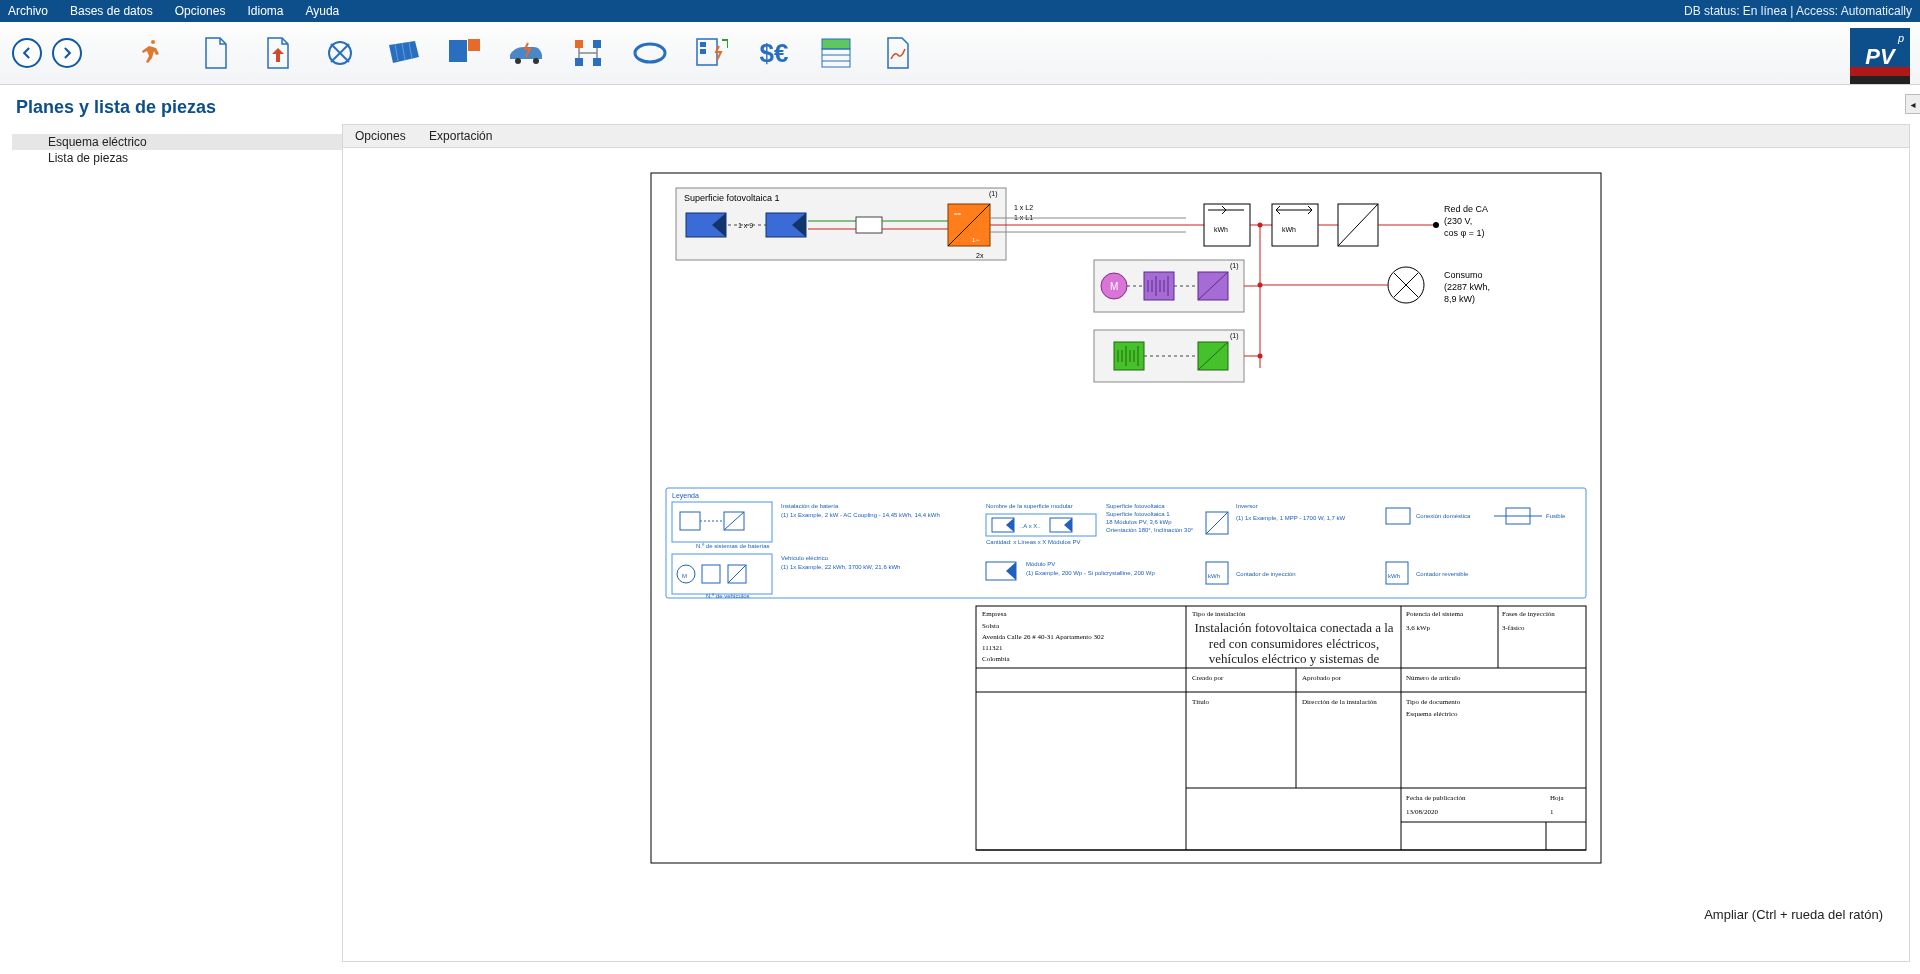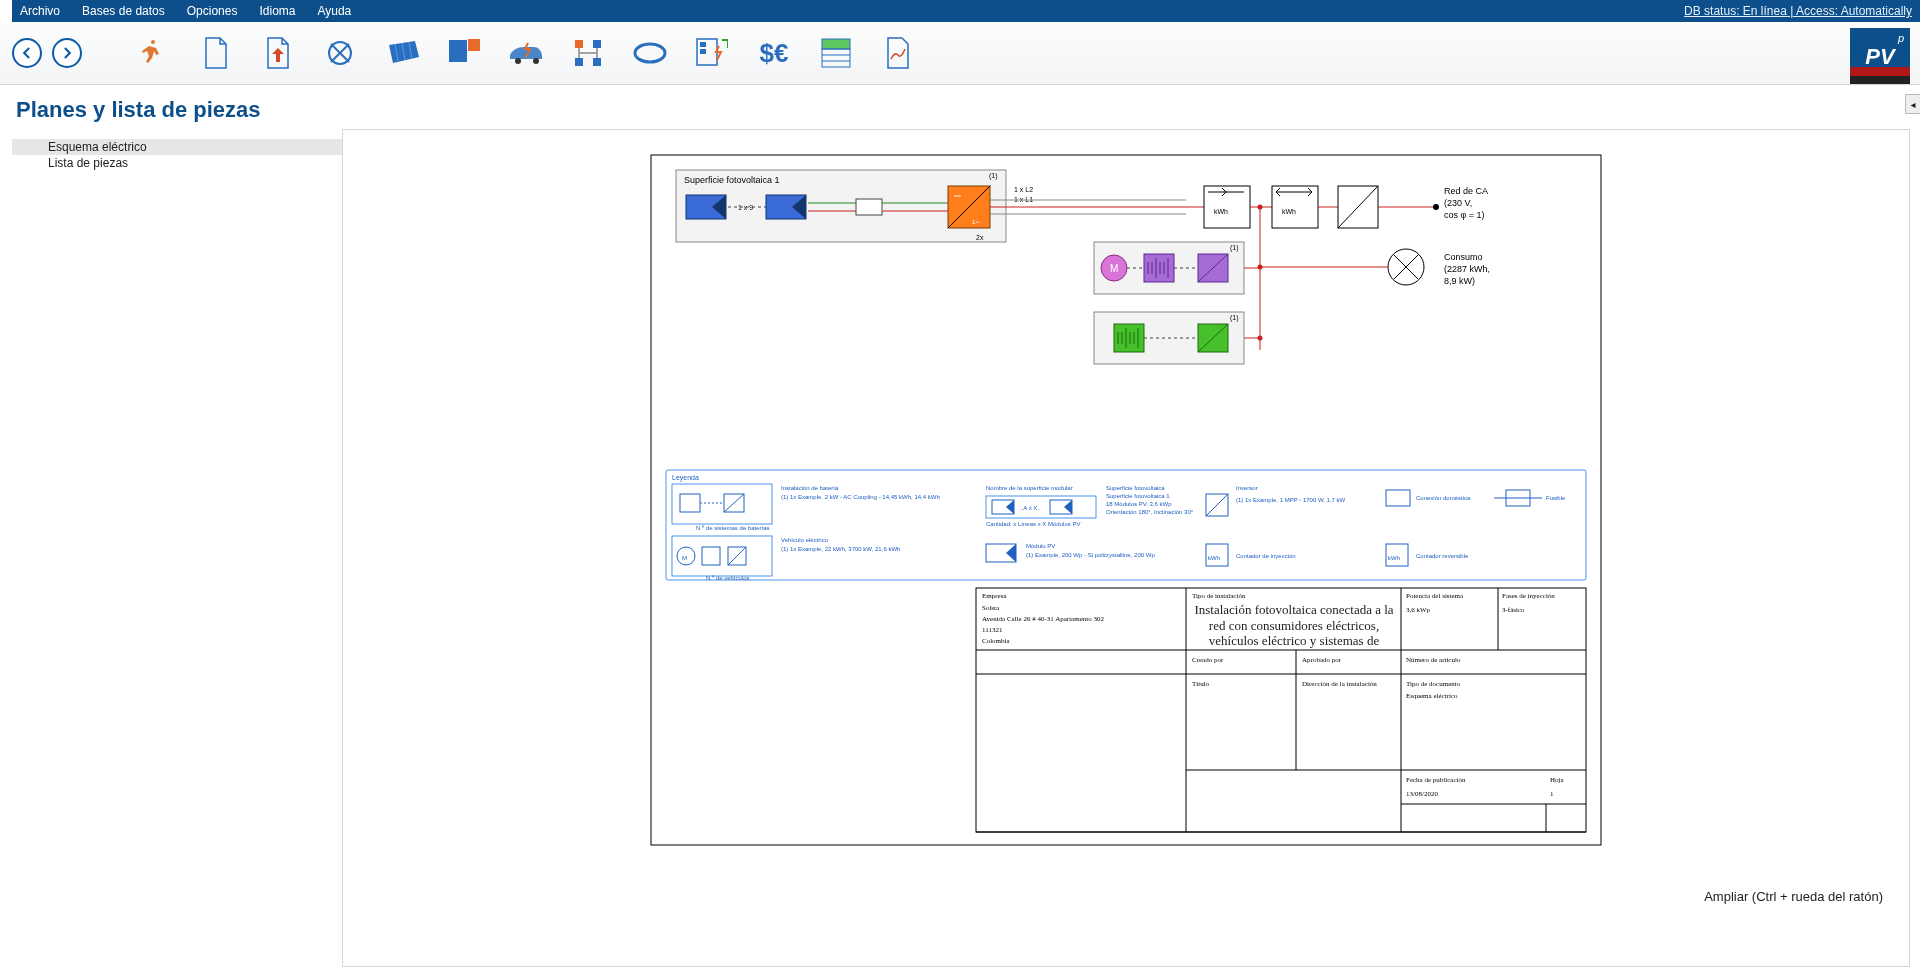--- a/index.html
+++ b/index.html
@@ -1,31 +1,31 @@
 <!DOCTYPE html>
 <html><head>
 <meta charset="utf-8">
 <style>
   html, body { margin:0; padding:0; width:1920px; height:974px; font-family: Tahoma, "Segoe UI", Arial, sans-serif; font-size:12px; color:#222; background:#fff; overflow:hidden; }
   
-  .menu-bar { background:#0d4f8b; height:22px; display:flex; align-items:center; padding:0 8px; color:#fff; font-size:12px;margin-left:12px; }
+  .menu-bar { background:#0d4f8b; height:22px; display:flex; align-items:center; padding:0 8px; color:#fff; font-size:12px; }
   .menu-bar .menu-item { margin-right:22px; cursor:pointer; }
   .menu-bar .spacer { flex:1; }
-  .menu-bar .status { font-size:12px; color:#e6f0fa;text-decoration:underline; }
+  .menu-bar .status { font-size:12px; color:#e6f0fa; }
   
   .toolbar-wrap { background: linear-gradient(#fdfdfd,#f2f4f6); border-bottom:1px solid #d0d4d8; height:62px; display:flex; align-items:center; padding-left:12px; position:relative; }
   .nav-btn { width:26px; height:26px; border-radius:50%; border:2px solid #0d5aa7; margin-right:10px; display:flex; align-items:center; justify-content:center; background:#fff; }
   .nav-btn svg { width:14px; height:14px; }
   .tool-icons { display:flex; align-items:center; margin-left:40px; }
   .tool-icons .ti { width:44px; height:44px; margin-right:18px; display:flex; align-items:center; justify-content:center; border-radius:4px; position:relative; }
   .logo { position:absolute; right:10px; top:6px; width:60px; height:52px; background:linear-gradient(#0d4f8b 0 70%,#b01818 70% 85%,#222 85% 100%); color:#fff; font-size:11px; display:flex; flex-direction:column; align-items:center; justify-content:flex-start; padding-top:4px; }
   .logo .p{ align-self:flex-end; font-style:italic; margin-right:6px;}
   .logo .pv{ font-size:22px; font-weight:bold; font-style:italic;}
   
-  .page-title { color:#0d4f8b; font-weight:bold; font-size:22px; padding:12px 16px 6px 16px; }
+  .page-title { color:#0d4f8b; font-weight:bold; font-size:18px; padding:12px 16px 6px 16px; }
   
   .main { display:flex; padding:0 10px 8px 12px; height:838px; }
   .side { width:330px; padding-top:10px; }
   .tree-item { font-size:12px; padding:1px 0 1px 36px; cursor:pointer; }
   .tree-item.selected{ background:#e6e6e6;}
   .content { flex:1; background:#fff; border:1px solid #d7d7d7; margin-left:0; position:relative; }
   .sub-toolbar{ background:#efefef; border-bottom:1px solid #d7d7d7; padding:4px 12px; font-size:12px; }
   .sub-toolbar span{ margin-right:20px; cursor:pointer;}
   .canvas-holder{ background:#fff; height:780px; position:relative; overflow:hidden;text-align:center;}
   .zoom-hint{ position:absolute; right:26px; bottom:6px; font-size:13px; color:#222;}
@@ -172,20 +172,24 @@
 
 <div class="page-title">Planes y lista de piezas</div>
 
 <div class="main">
   <div class="side">
     <div class="tree-item selected">Esquema eléctrico</div>
     <div class="tree-item">Lista de piezas</div>
   </div>
 
   <div class="content">
+    <div class="sub-toolbar">
+      <span>Opciones</span>
+      <span>Exportación</span>
+    </div>
     <div class="canvas-holder">
 
 <svg class="diagram" width="960" height="700" viewBox="0 0 960 700">
 
   <rect class="sheet" x="5" y="5" width="950" height="690"></rect>
 
   <rect class="grp" x="30" y="20" width="330" height="72"></rect>
   <text class="txt" x="38" y="33">Superficie fotovoltaica 1</text>
   <text class="txt7" x="343" y="28">(1)</text>
 

